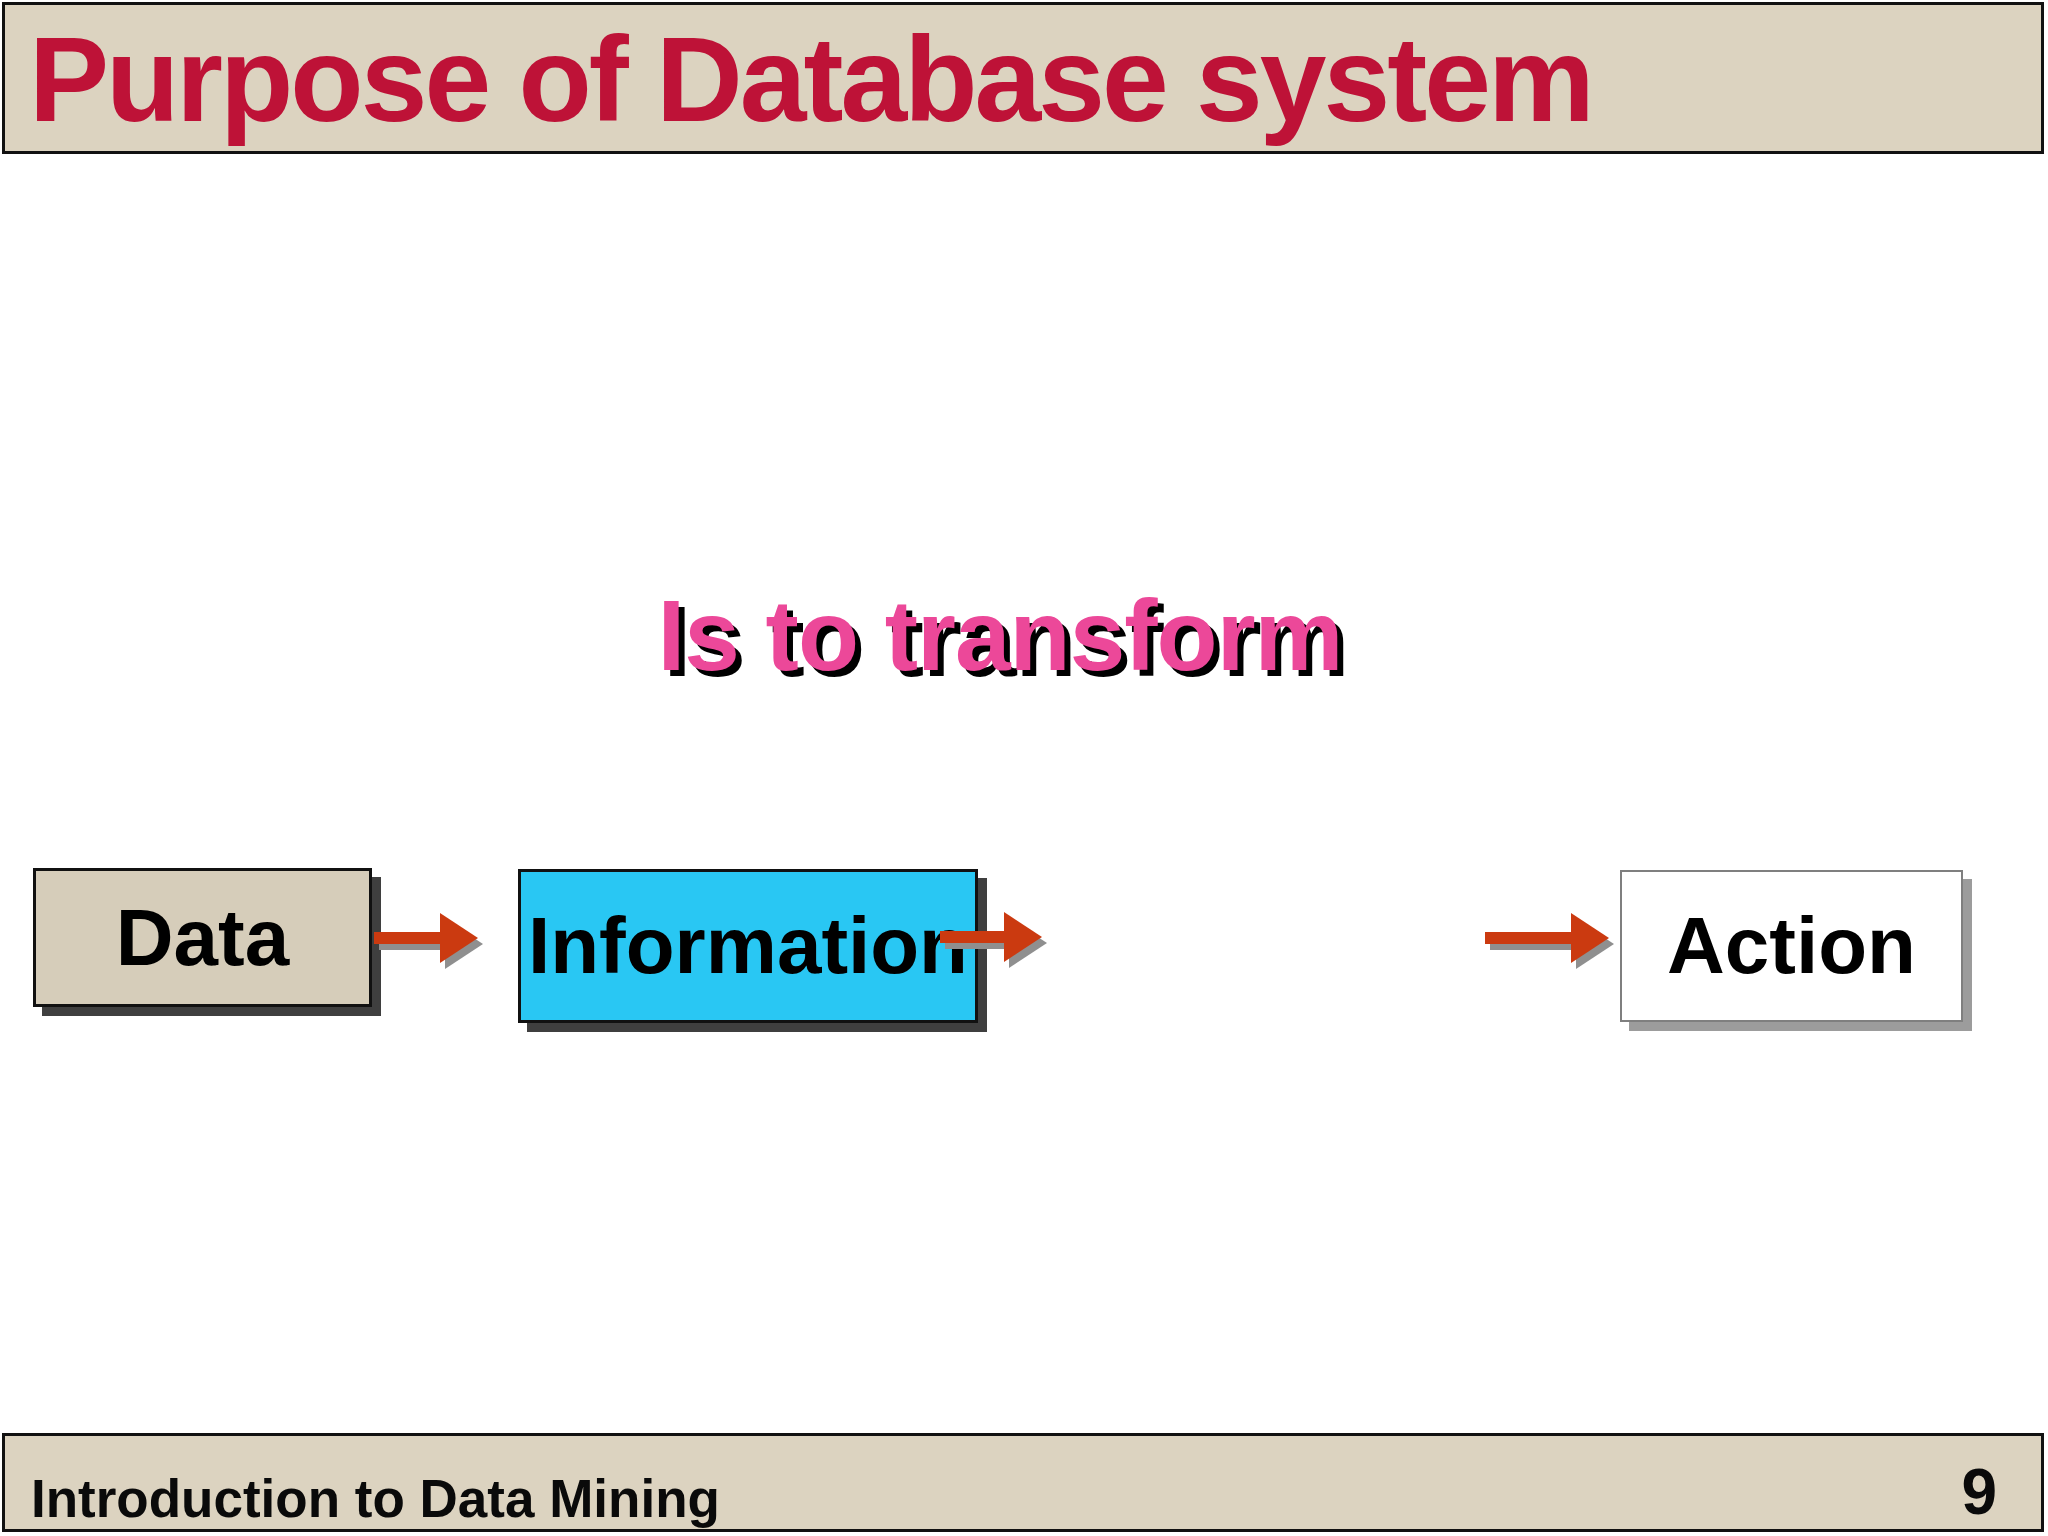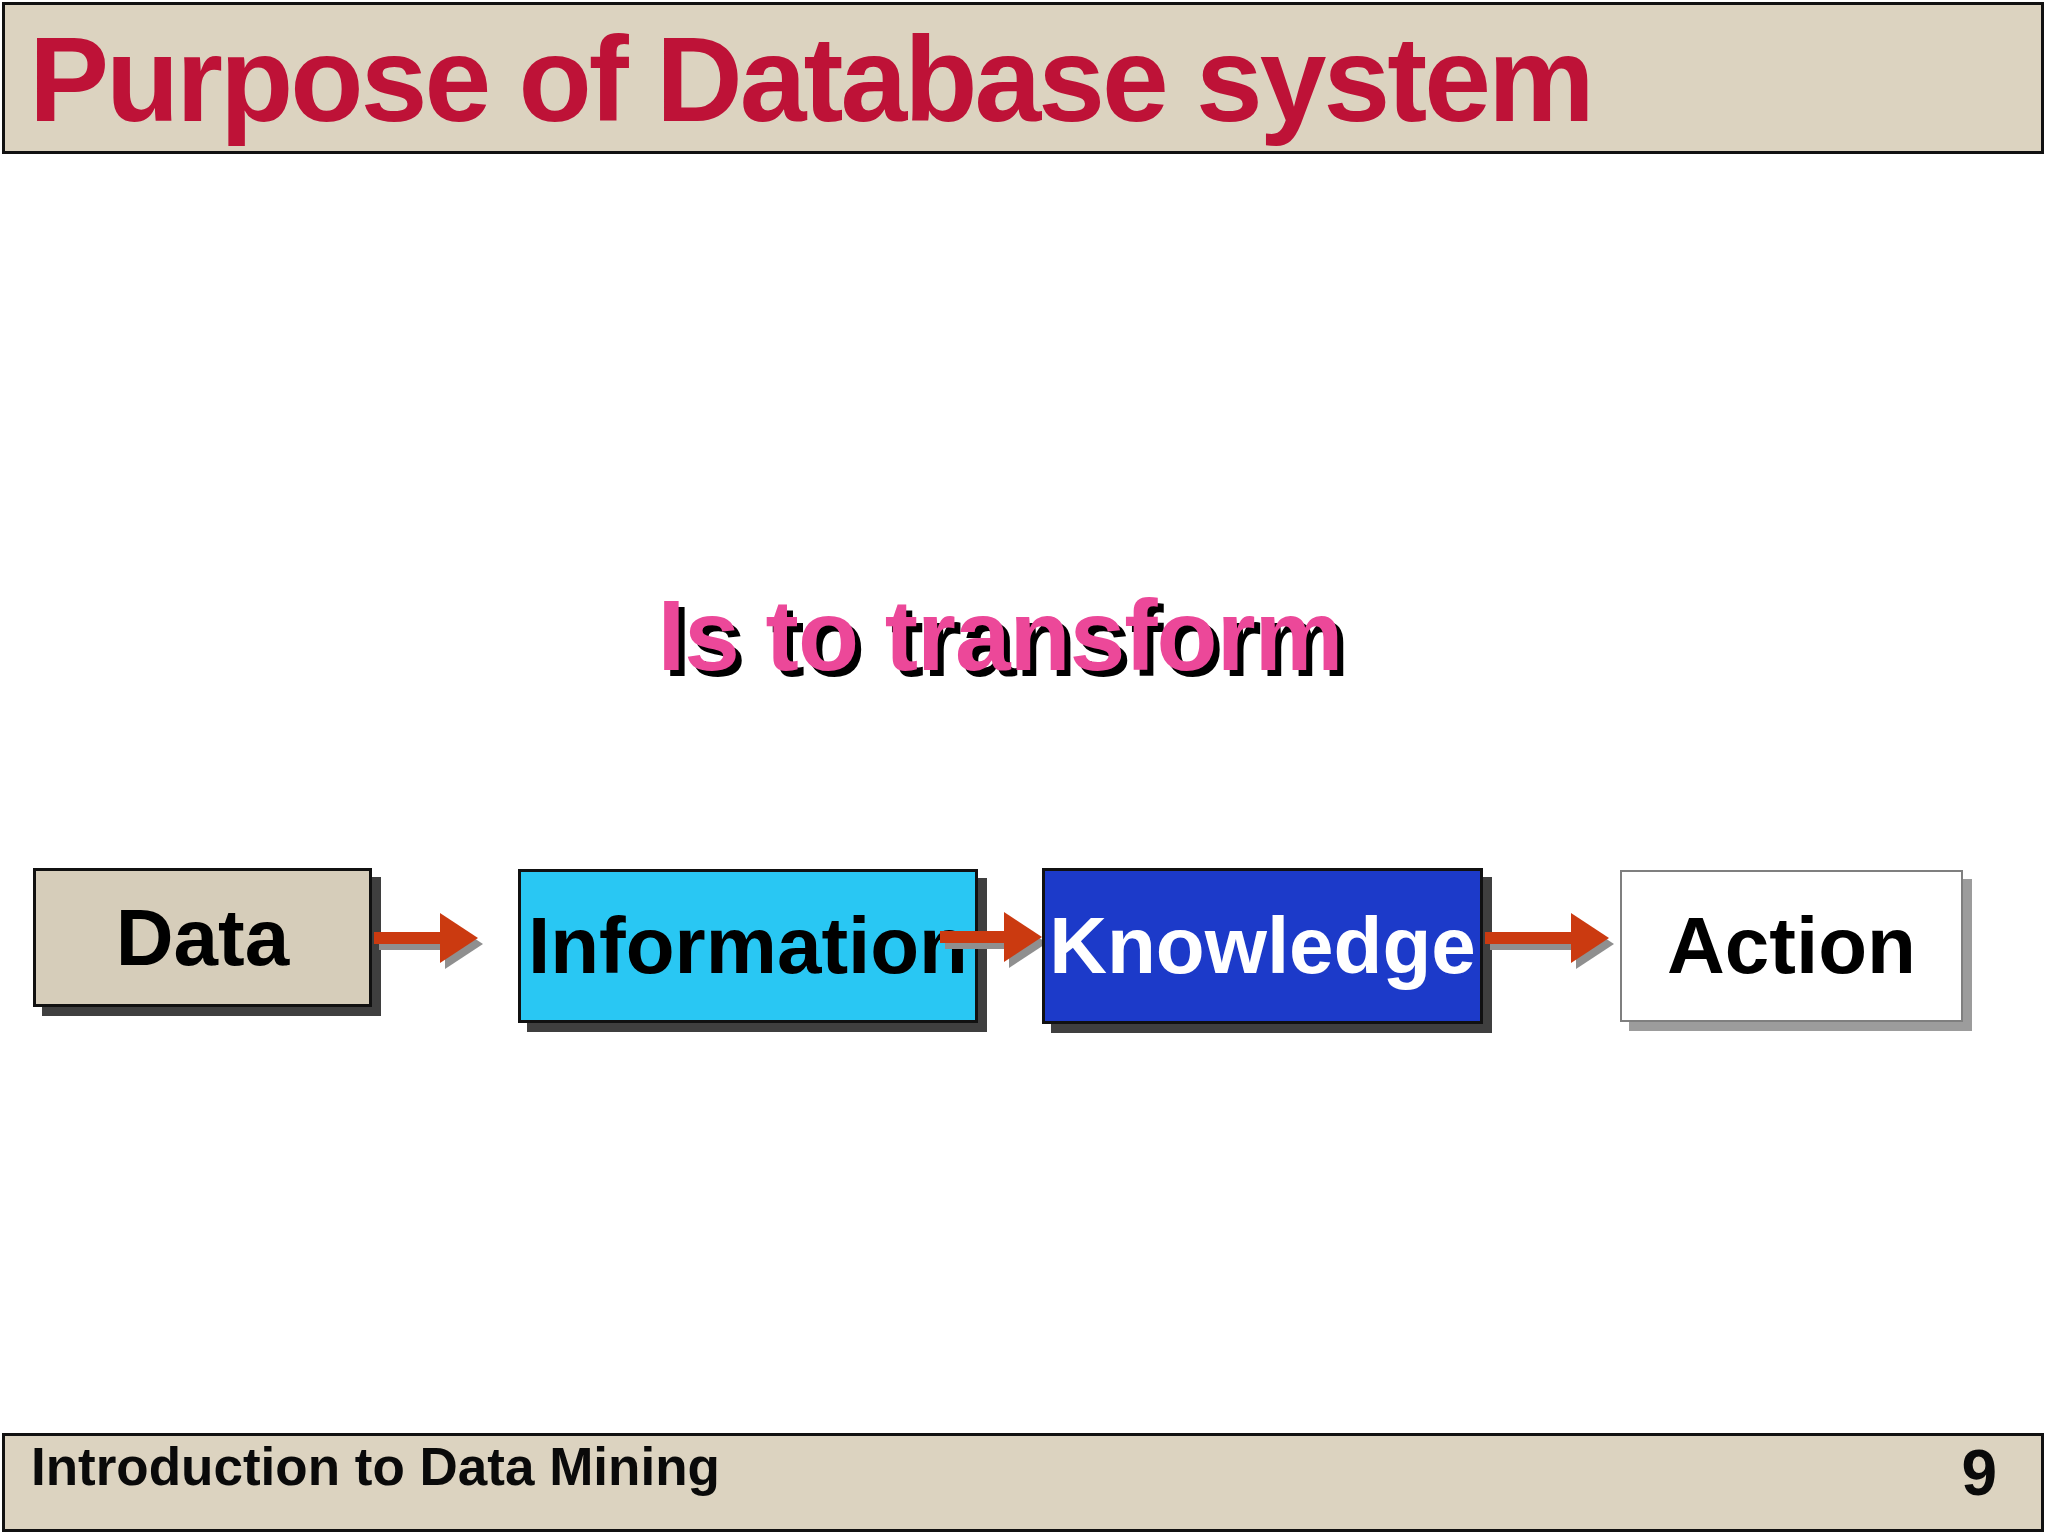--- a/index.html
+++ b/index.html
@@ -58,21 +58,21 @@
     border-bottom:25px solid transparent;
   }
   .arrow-1 { left:374px;  top:913px; width:104px; }
   .arrow-2 { left:940px;  top:912px; width:102px; }
   .arrow-3 { left:1485px; top:913px; width:124px; }
 
   
   .footer-bar {
     position:absolute; left:2px; top:1433px; width:2042px; height:99px;
     background:#DCD3C0; border:3px solid #111111;
-    display:flex; align-items:flex-start; justify-content:space-between;
+    display:flex; align-items:flex-end; justify-content:space-between;
     padding-left:26px; padding-right:44px;
   }
   .footer-text { font-size:53px; font-weight:bold; color:#0a0a0a; white-space:nowrap; }
   .page-number { font-size:64px; font-weight:bold; color:#0a0a0a; }
 </style>
 </head>
 <body>
 
 <div class="slide">
 
@@ -95,23 +95,20 @@
 
     <div class="node node-information" style="background: rgb(41, 199, 243); color: rgb(0, 0, 0); margin-left: 40px;">
       <span>Information</span>
     </div>
 
     <div class="arrow arrow-2">
       <div class="shaft" style="background: rgb(203, 58, 16);"></div>
       <div class="head" style="border-left-color: rgb(203, 58, 16);"></div>
     </div>
 
-    <div class="node node-knowledge" style="background: rgb(28, 58, 201); color: rgb(255, 255, 255);">
-      <span>Knowledge</span>
-    </div>
 
     <div class="arrow arrow-3">
       <div class="shaft" style="background: rgb(203, 58, 16);"></div>
       <div class="head" style="border-left-color: rgb(203, 58, 16);"></div>
     </div>
 
     <div class="node node-action" style="background: rgb(255, 255, 255); color: rgb(0, 0, 0);">
       <span>Action</span>
     </div>
 

